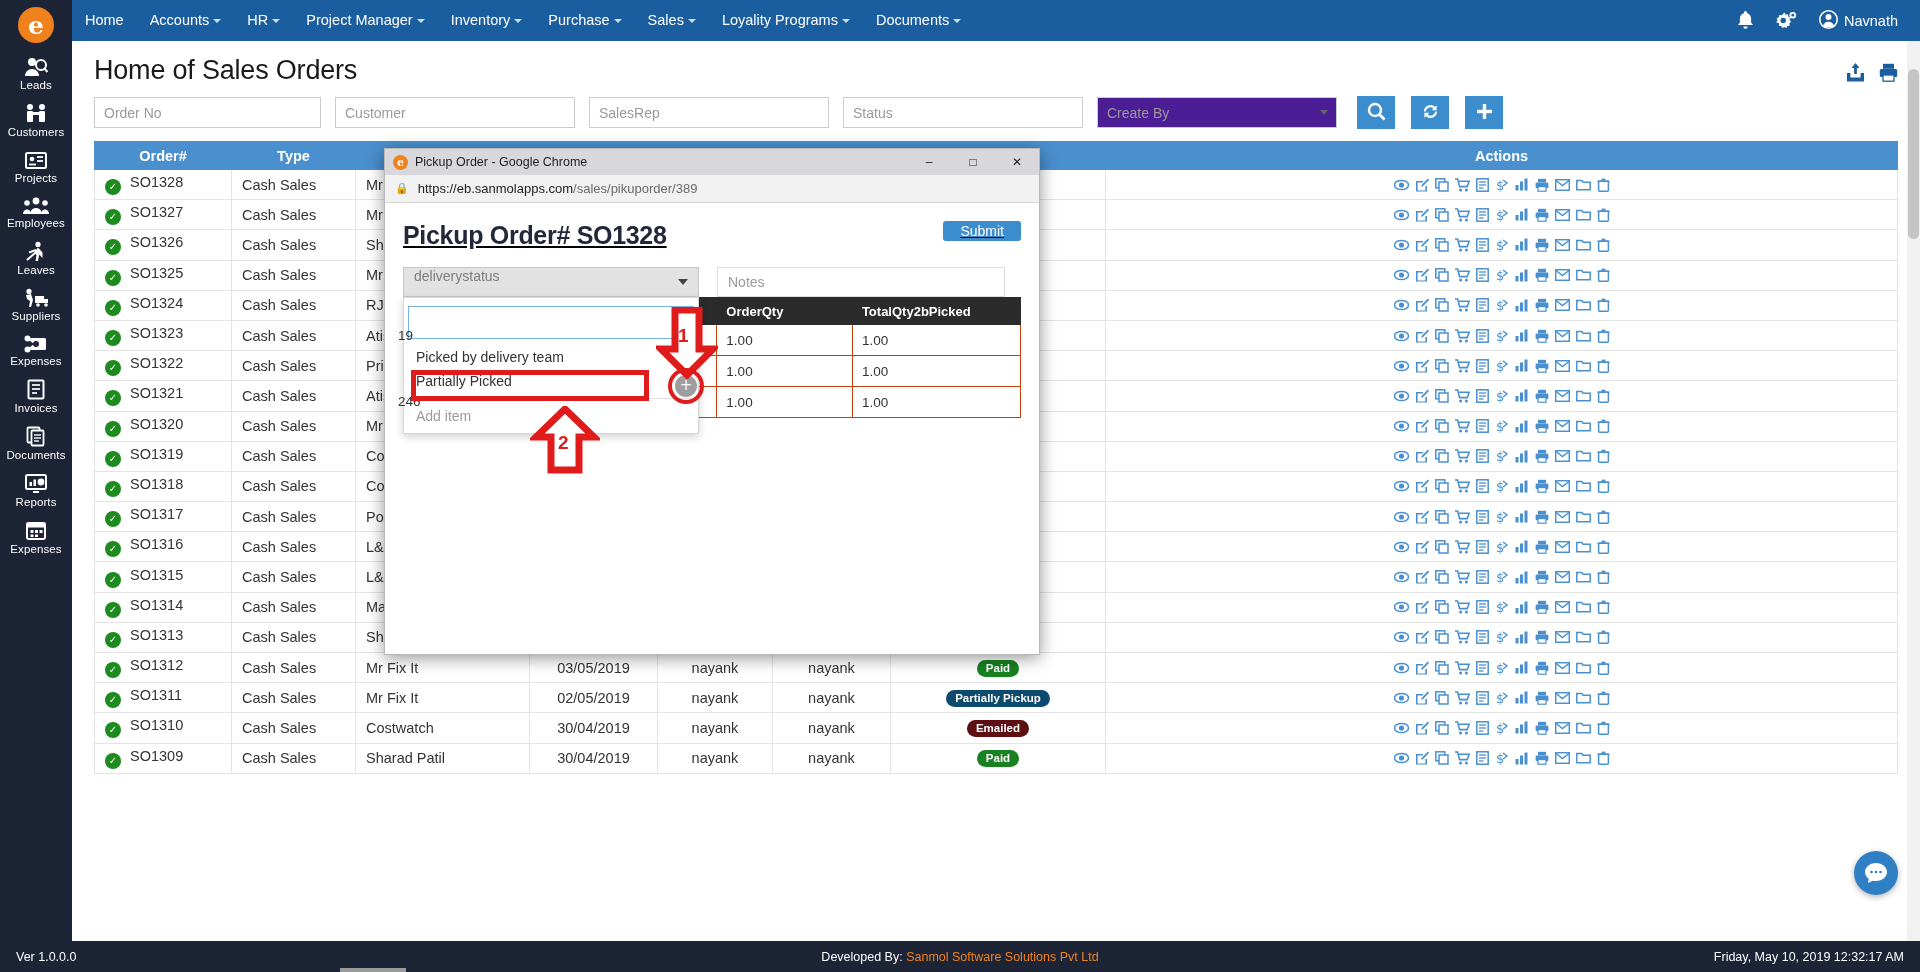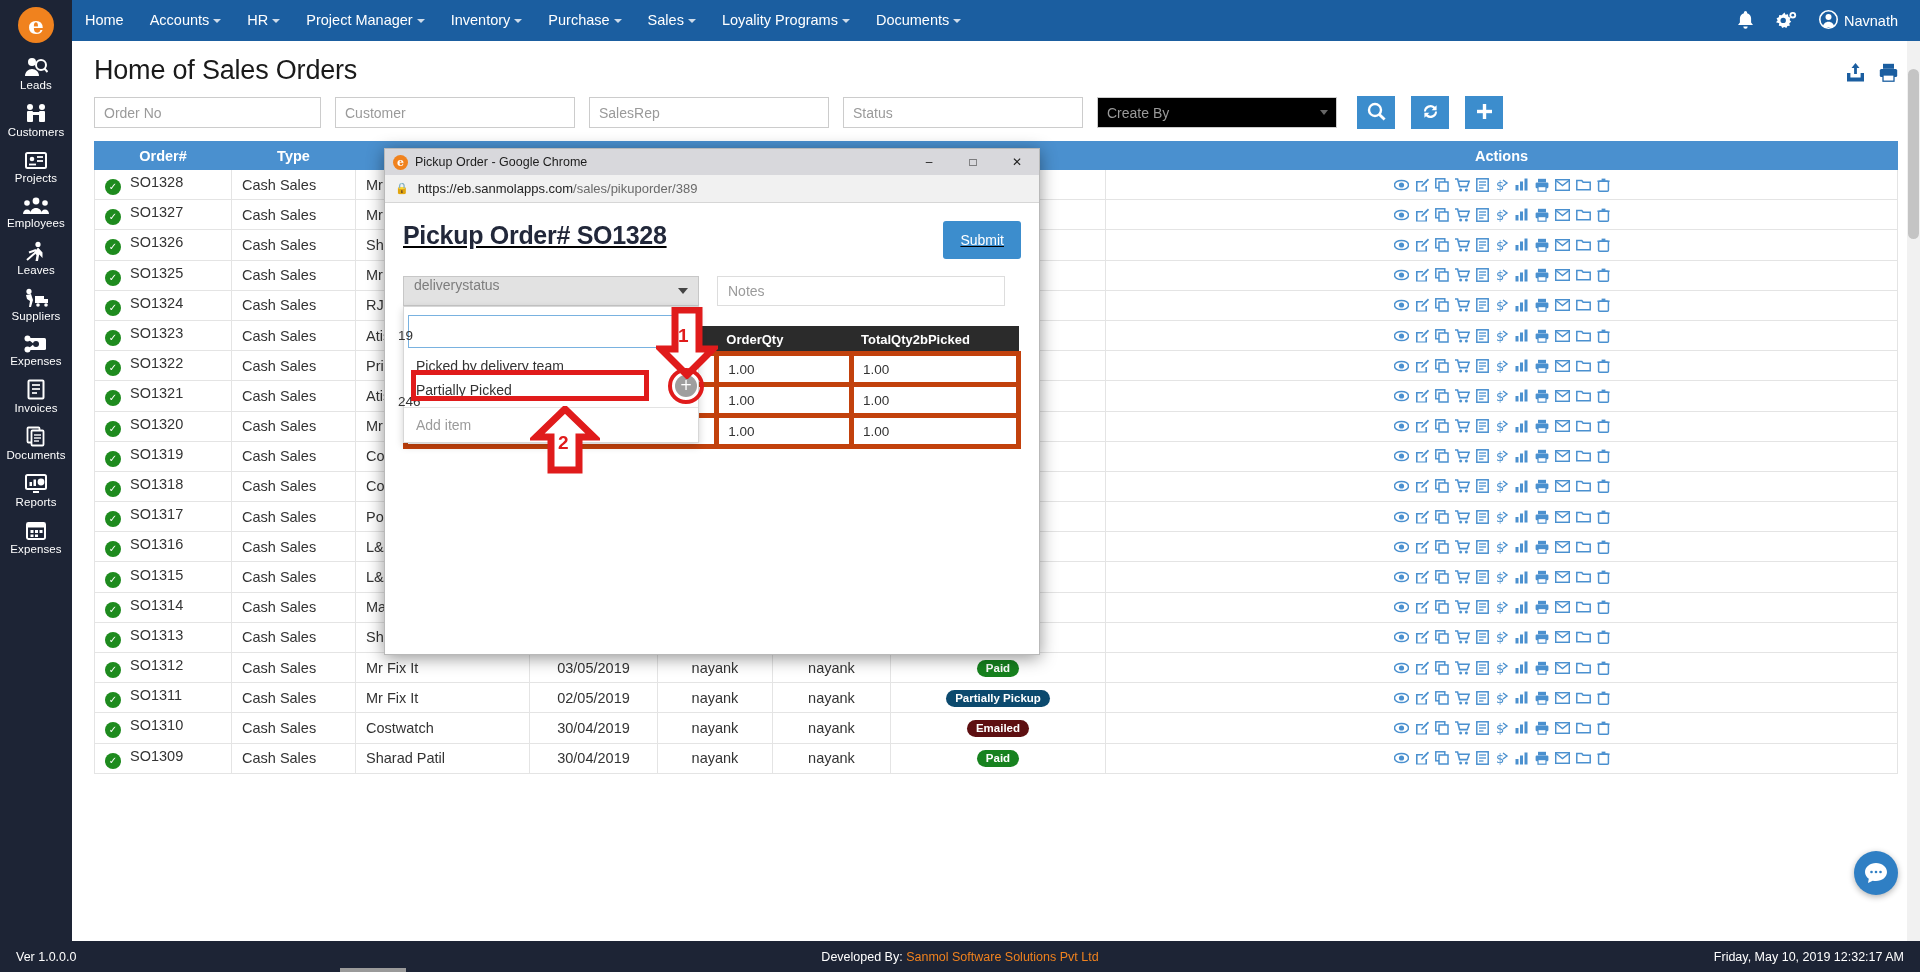--- a/index.html
+++ b/index.html
@@ -75,21 +75,21 @@
   }
   .filters input.f{
     height:31px; border:1px solid #ccc; padding:3px 9px; font-size:14px;
     color:#333; background:#fff; border-radius:0; outline:none;
     font-family:"Liberation Sans", sans-serif;
   }
   .filters input.f::placeholder{ color:#9a9a9a; }
   .f1{ width:227px;} .f2{ width:240px;} .f3{ width:240px;} .f4{ width:240px;}
   .selwrap{ position:relative; width:240px; }
   .selwrap .sel{
-    height:31px; border:1px solid #ccc; background:#000000; font-size:14px;
+    height:31px; border:1px solid #ccc; background:#4c1d95; font-size:14px;
     color:#9a9a9a; display:flex; align-items:center; padding:0 9px;
     width:100%;
   }
   .selwrap .scar{
     position:absolute; right:9px; top:13px; width:0;height:0;
     border-left:4px solid transparent;border-right:4px solid transparent;
     border-top:5px solid #666;
   }
   .btnblue{
     width:38px;height:33px;background:#3c8dcd;border:none;color:#fff;
@@ -169,21 +169,21 @@
   .lock{ margin-right:9px; font-size:11px; }
   .urlsub{ color:#6a6a6a; }
   .chrome-body{ flex:1; background:#fff; padding:18px 18px 0 18px; position:relative; }
 
   .dlg-head{ display:flex; align-items:flex-start;text-decoration:underline; }
   .dlg-title{
     font-size:25px; color:#22283a; font-weight:bold; letter-spacing:-.3px;
   }
   .submit-btn{
     margin-left:auto; background:#3c8dcd; color:#fff; border:none;
-    padding:11px 17px; font-size:14px; border-radius:3px; cursor:pointer;
+    padding:2px 17px; font-size:14px; border-radius:3px; cursor:pointer;
     font-family:"Liberation Sans", sans-serif;
   }
   .dlg-row{ display:flex; gap:18px; margin-top:17px; }
   .ds-wrap{ position:relative; width:296px; }
   .ds-sel{
     height:30px; background:#e2e2e2; border:1px solid #c7c7c7;
     display:flex; align-items:flex-start; padding:0 10px; font-size:14px; color:#7d7d7d;
     cursor:pointer;
   }
   .ds-sel .scar2{
@@ -210,27 +210,27 @@
   }
   .dd-opt{
     padding:4px 12px; font-size:14px; color:#333; cursor:pointer;
   }
   .dd-add{
     border-top:1px solid #e3e3e3; margin-top:5px;
     padding:9px 12px; font-size:14px; color:#9b9b9b; cursor:pointer;
   }
 
   
-  .dlg-tbl{ margin-top:20px; width:100%; border-collapse:collapse; table-layout:fixed;}
+  .dlg-tbl{ margin-top:0; width:100%; border-collapse:collapse; table-layout:fixed;}
   .dlg-tbl th{
     background:#2b2b2b; color:#fff; font-size:13px; font-weight:bold;
     height:27px; padding:0 9px; text-align:left; border:1px solid #2b2b2b;
   }
   .dlg-tbl td{
-    border:5px solid #c2410c; height:31px; font-size:13.5px; color:#333;
+    border:1px solid #c2410c; height:31px; font-size:13.5px; color:#333;
     padding:0 9px;
   }
   .dc0{ width:140px; } .dc1{ width:149px; } .dc2{ width:125px; } .dc3{ width:155px; }
 
   
   .anno{ position:absolute; z-index:70; pointer-events:none; }
   .ann-box{
     position:absolute; z-index:65; border:5px solid #e01b1b; pointer-events:none;
   }
   .ann-circle{

